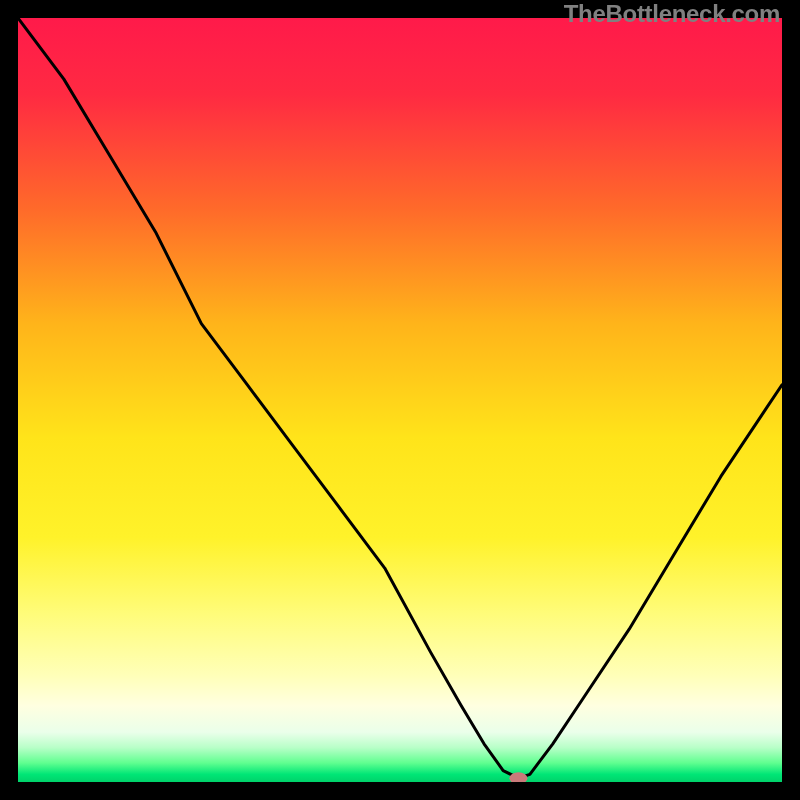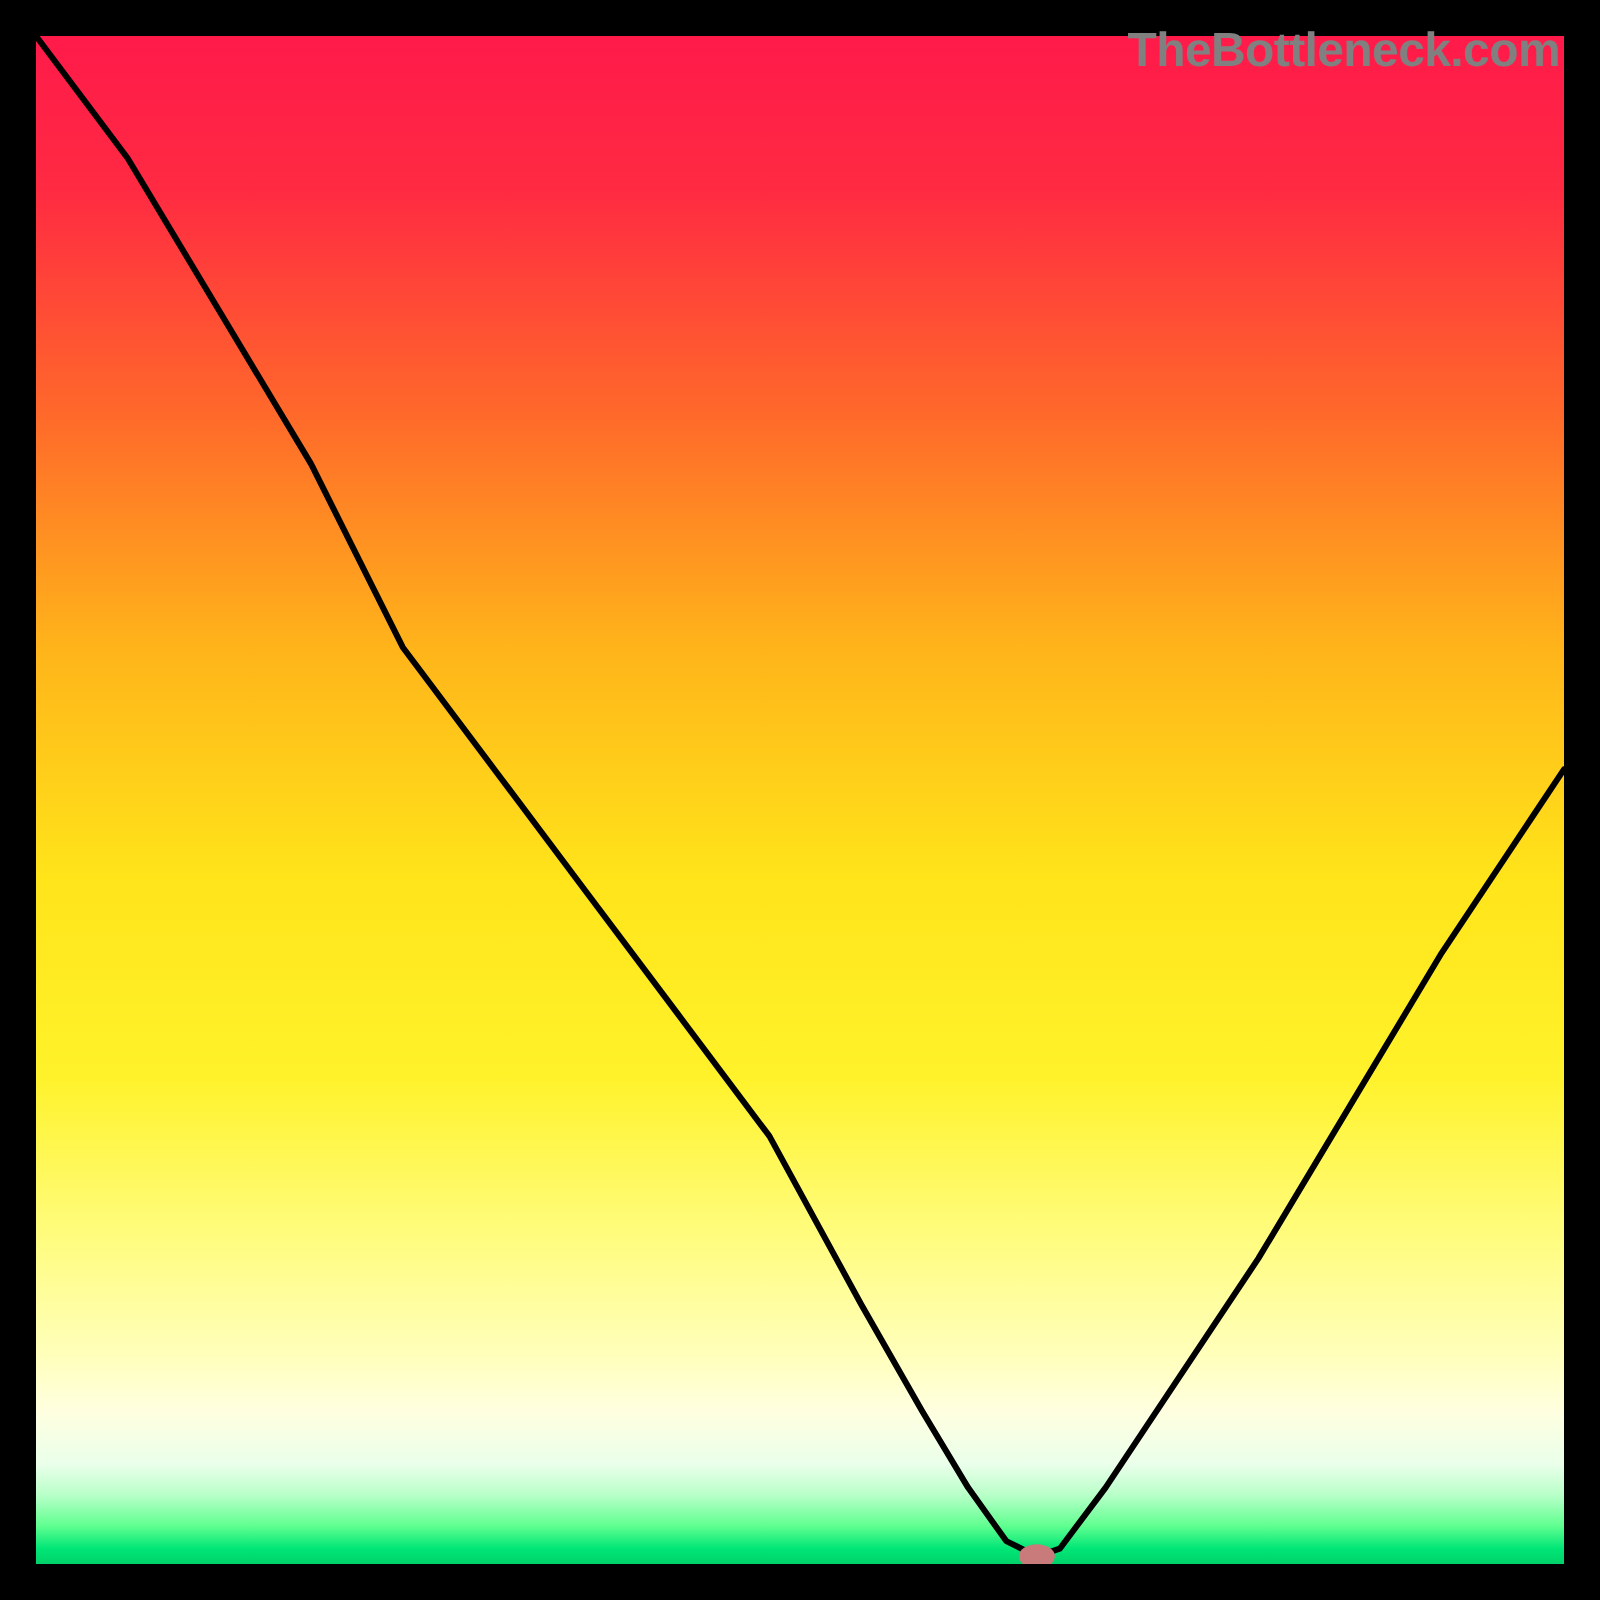--- a/index.html
+++ b/index.html
@@ -19,21 +19,21 @@
   .plot-area {
     position: absolute;
     left: 18px;
     top: 18px;
     width: 764px;
     height: 764px;
     overflow: hidden;
   }
   .watermark {
     position: absolute;
-    top: 12px;
+    top: 0px;
     right: 20px;
     font-family: Arial, Helvetica, sans-serif;
     font-size: 24px;
     font-weight: 600;
     color: #808080;
     letter-spacing: -0.3px;
   }
   svg {
     display: block;
   }

